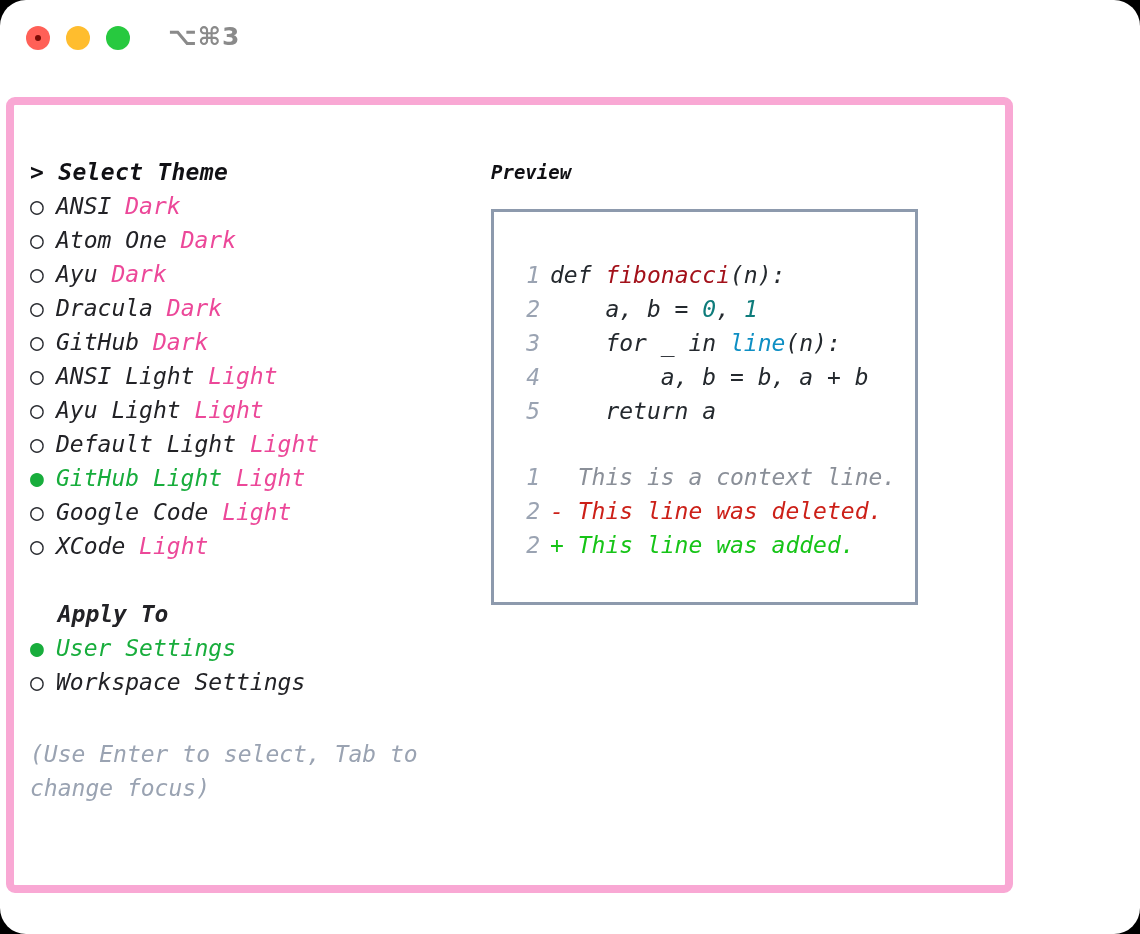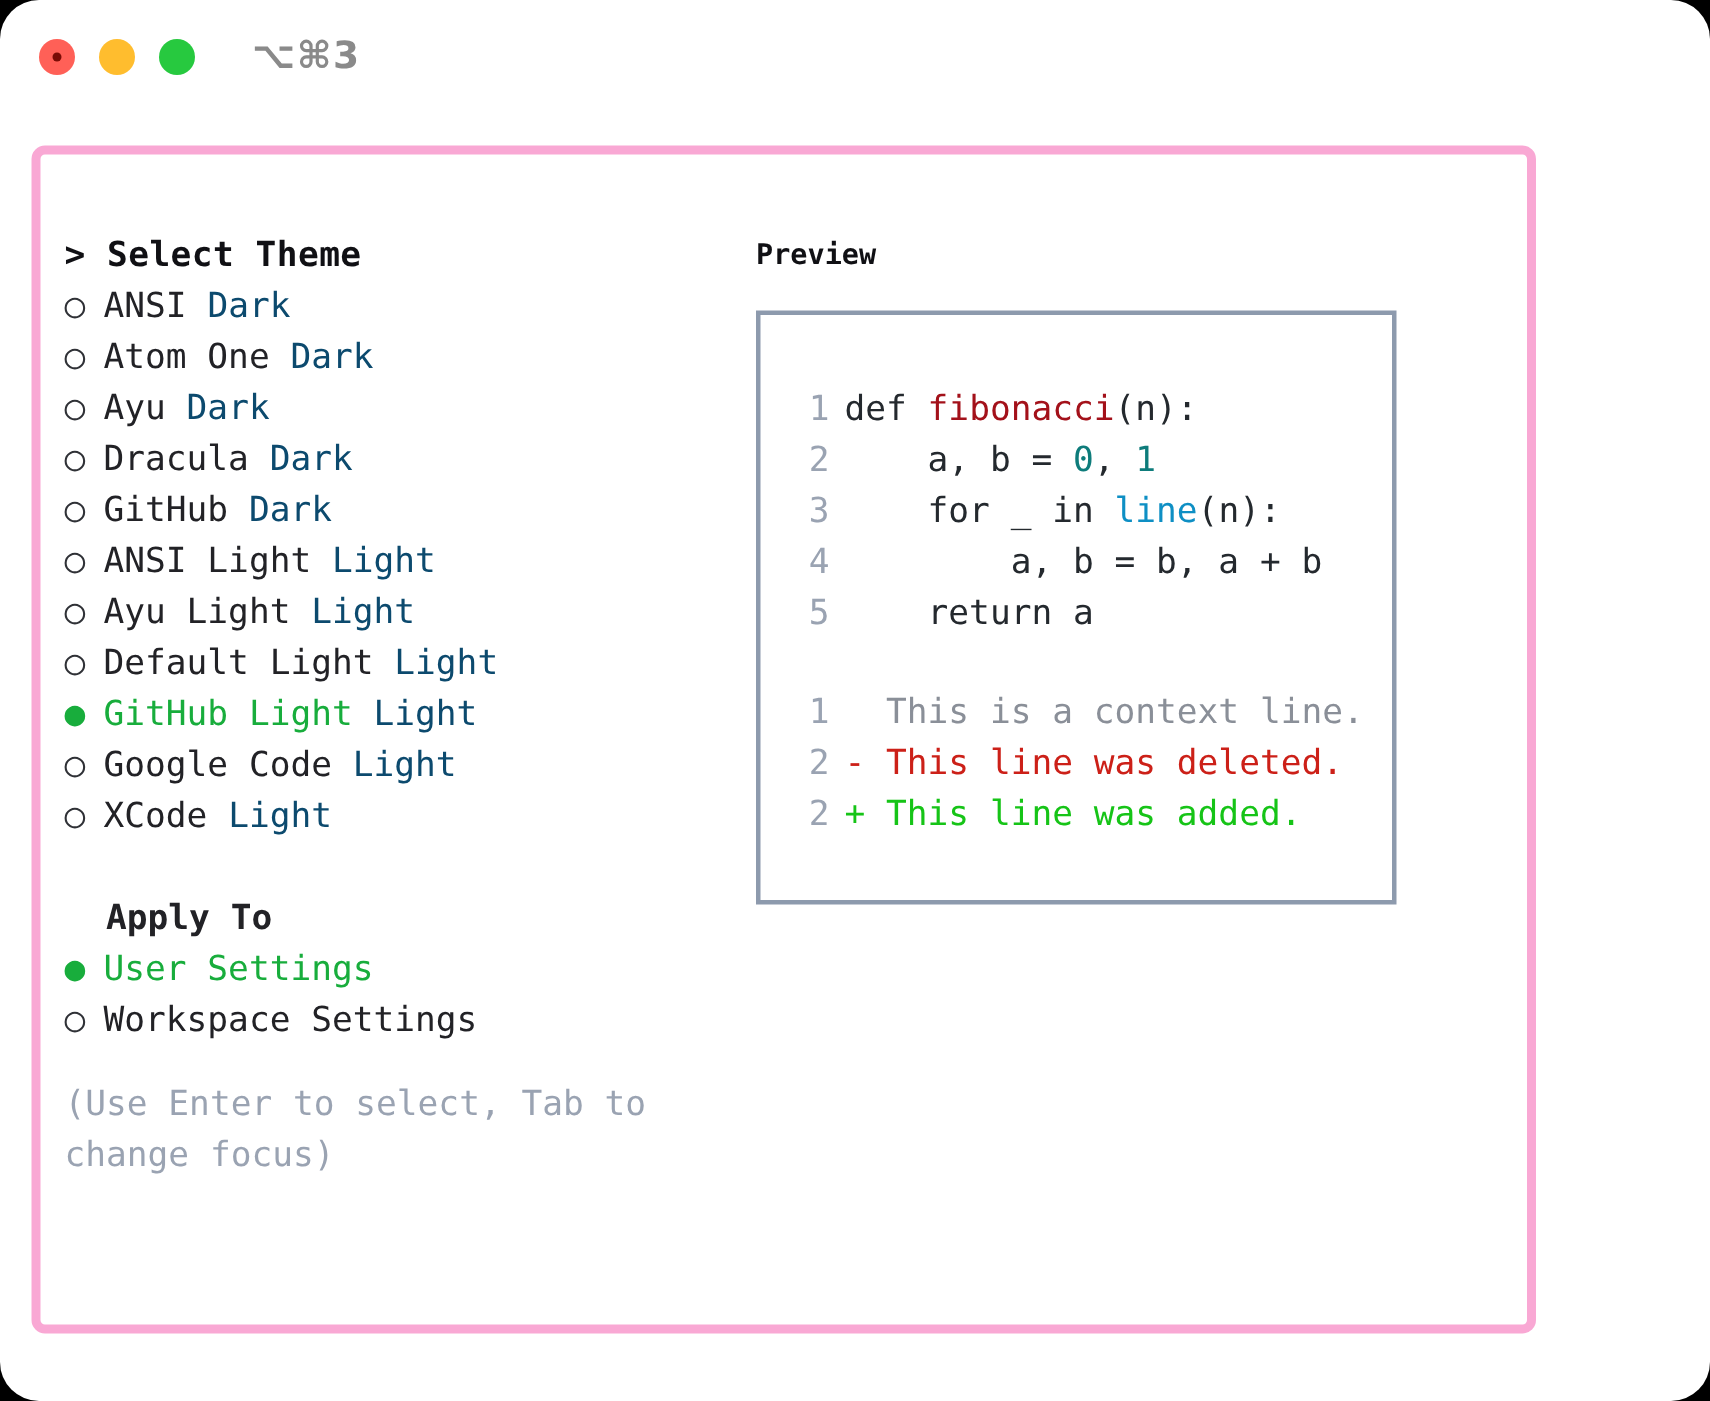--- a/index.html
+++ b/index.html
@@ -57,27 +57,28 @@
     font-weight: bold;
     color: #8a8a8a;
     letter-spacing: 1px;
     font-family: "DejaVu Sans", "Liberation Sans", sans-serif;
     white-space: pre;
   }
 
   
   #panel {
     position: absolute;
-    left: 21px;
+    left: 6px;
     top: 97px;
     width: 991px;
     height: 780px;
-    border: 6px solid #f9a8d4;
+    border: 8px solid #f9a8d4;
     border-radius: 9px;
     background: #ffffff;
+    font-style: italic;
   }
 
   
   #left-col {
     position: absolute;
     left: 16px;
     top: 50px;
     width: 430px;
   }
   .row {
@@ -88,39 +89,39 @@
     color: #222226;
   }
   .row .bullet {
     display: inline-block;
     width: 26px;
     color: #2f3136;
   }
   .row.selected .bullet { color: #18AD3C; }
   .row.selected .label  { color: #18AD3C; }
   .tag {
-    color: #0c4a6e;
+    color: #ec4899;
     margin-top: 45px;
   }
   #list-header {
     font-weight: bold;
     color: #101014;
     letter-spacing: 0.3px;
   }
   #apply-header {
     height: 34px;
     line-height: 34px;
     font-size: 23px;
     color: #222226;
     white-space: pre;
     font-weight: bold;
   }
   .spacer-lg { height: 34px; }
   #hint {
-    margin-top: 22px;
+    margin-top: 38px;
     font-size: 23px;
     line-height: 34px;
     color: #9aa3b2;
     width: 400px;
     white-space: pre-wrap;
   }
 
   
   #right-col {
     position: absolute;

